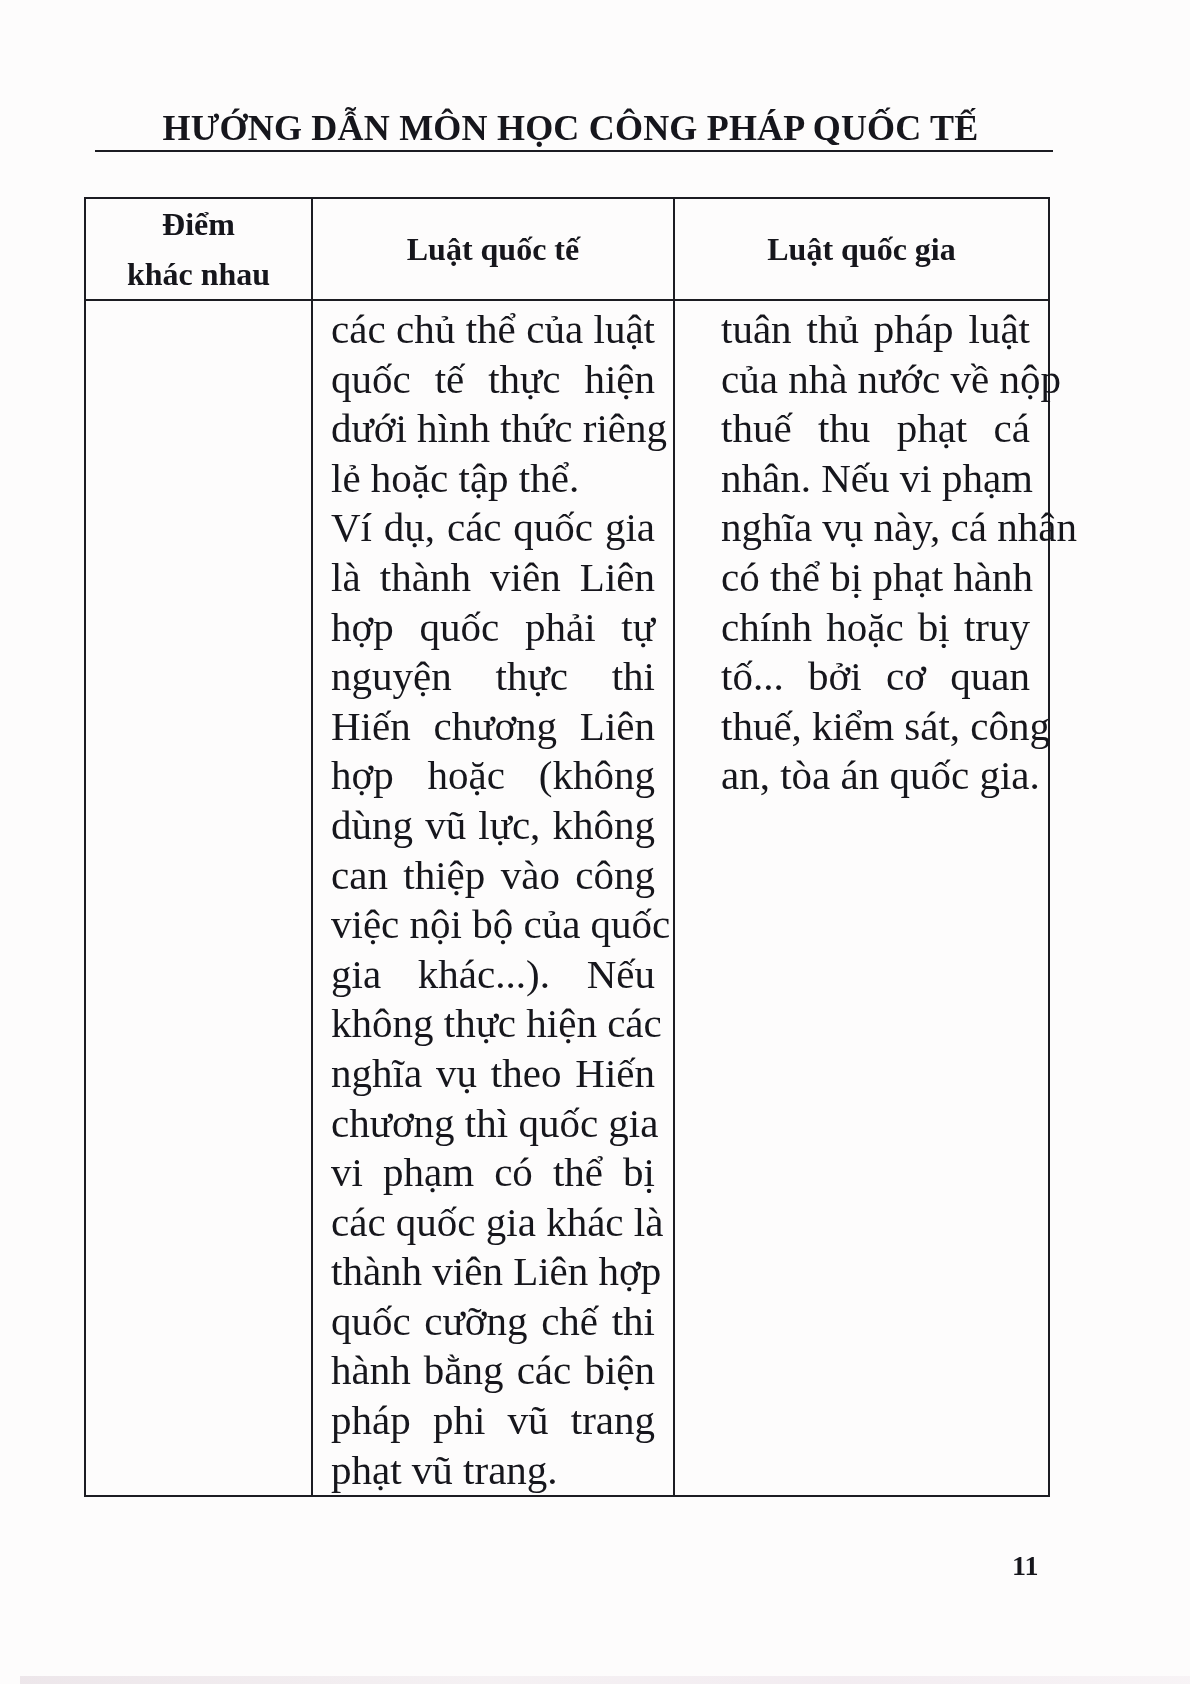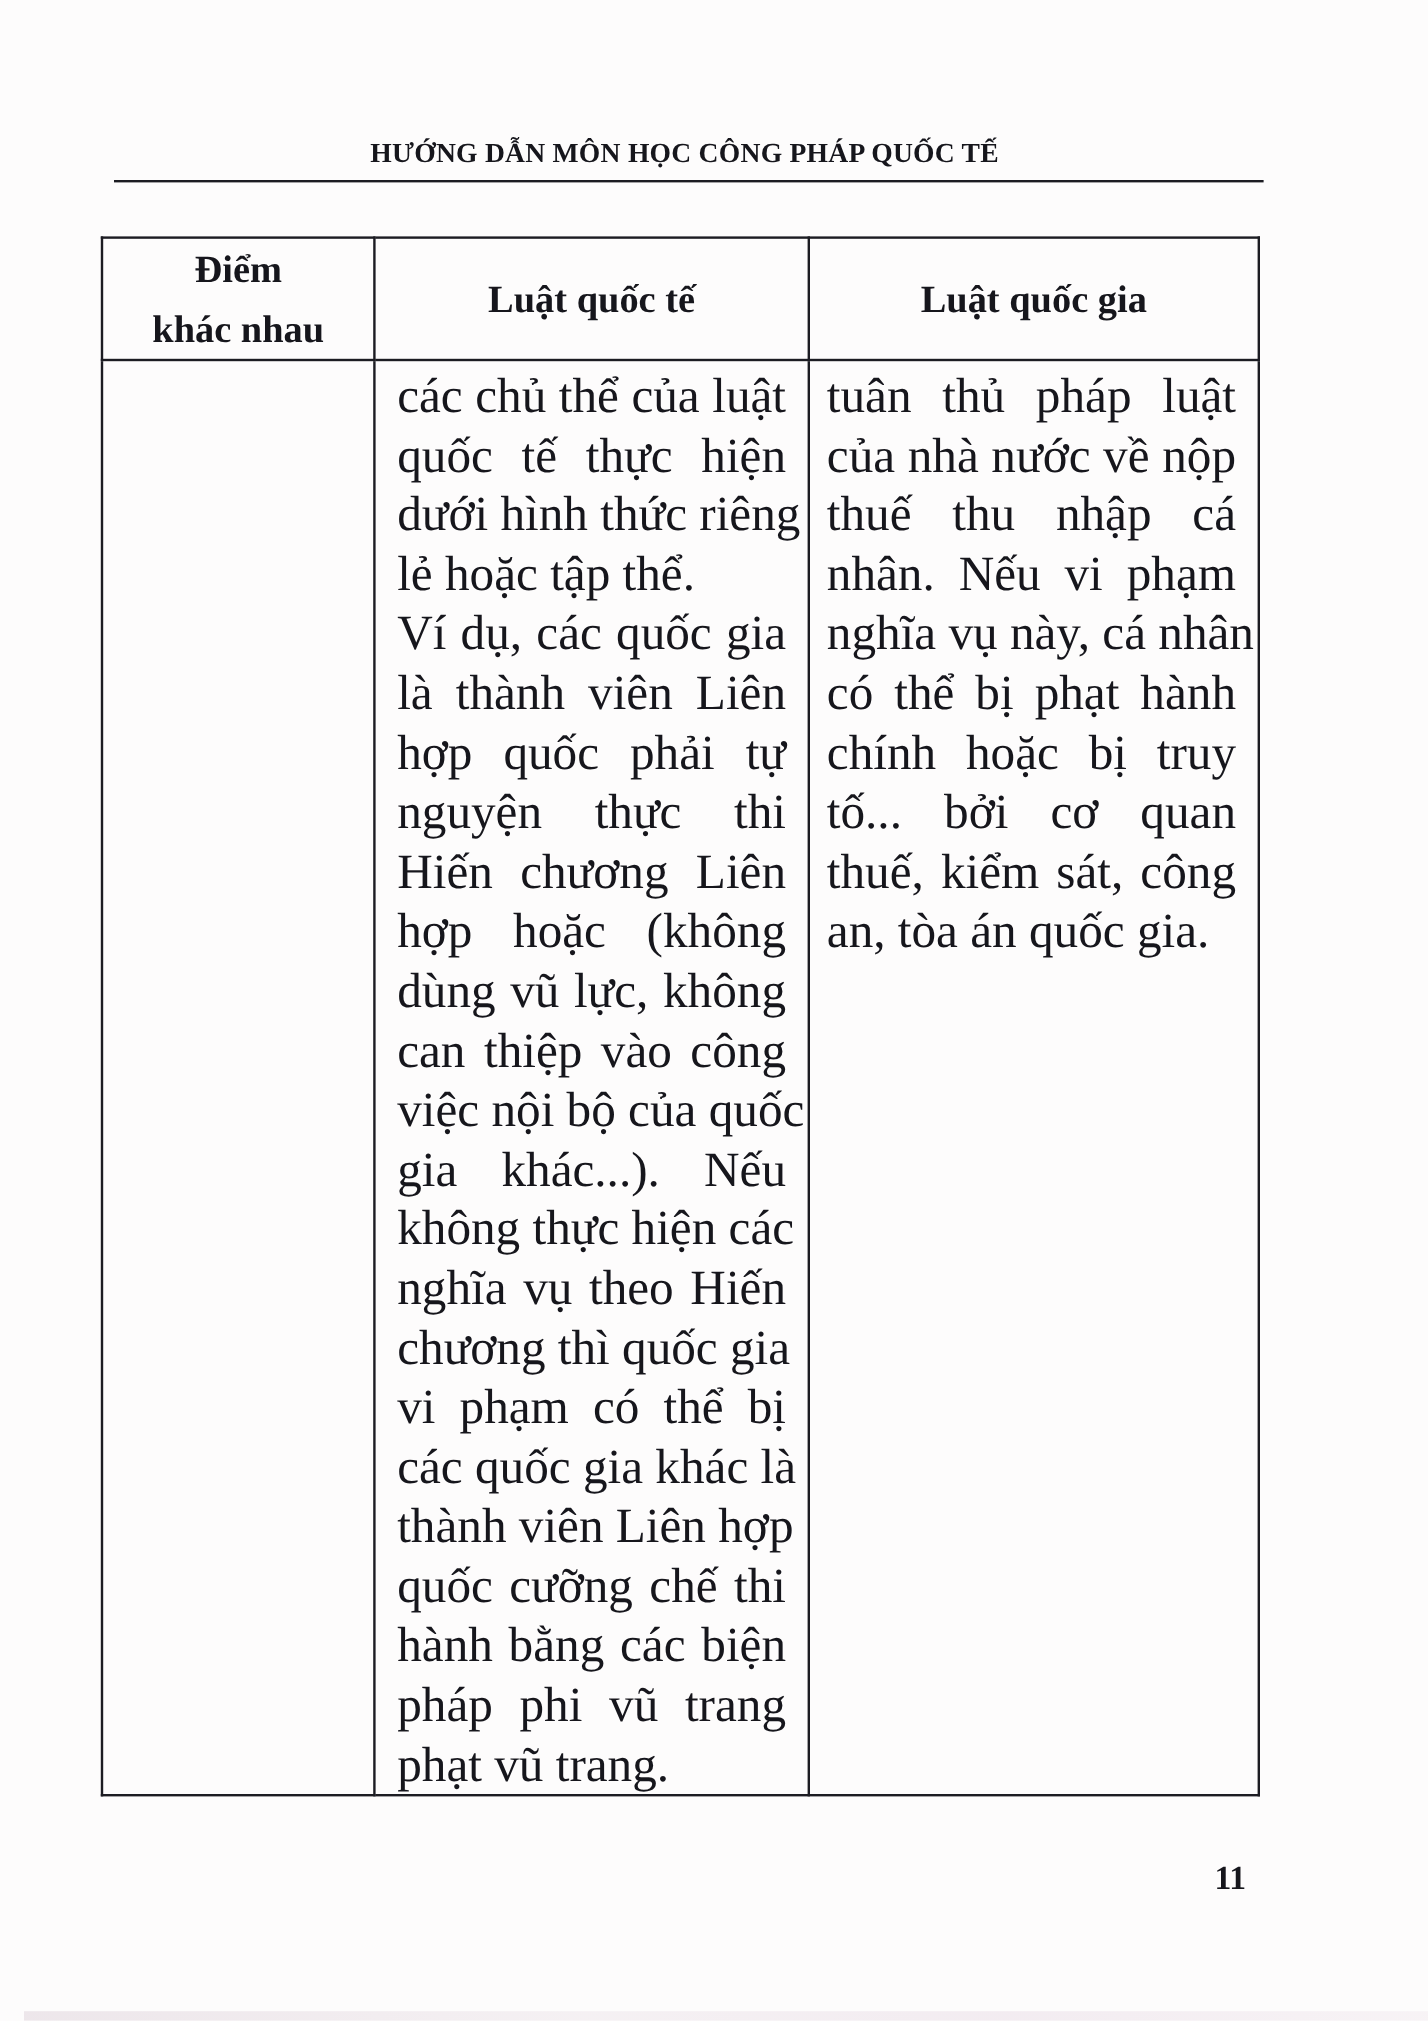--- a/index.html
+++ b/index.html
@@ -4,21 +4,21 @@
 <style>
   html, body { margin:0; padding:0; }
   body {
     width:1190px; height:1684px; position:relative; overflow:hidden;
     background:#fdfcfc;
     font-family:"Liberation Serif","DejaVu Serif",serif;
     color:#16161c;
   }
   .running-head {
     position:absolute; left:95px; width:951px; top:112px;
-    text-align:center; font-weight:bold; font-size:23px; letter-spacing:0.2px;
+    text-align:center; font-weight:bold; font-size:36px; letter-spacing:0.2px;
     line-height:32px;
   }
   .head-rule {
     position:absolute; left:95px; width:958px; top:150px; height:0;
     border-top:2.5px solid #1c1c22;
   }
   table.cmp {
     position:absolute; left:84px; top:197px; width:964px;
     border-collapse:collapse; table-layout:fixed;padding-left:45px;
   }
@@ -30,21 +30,21 @@
     font-weight:bold; font-size:32px; line-height:50px;
   }
   col.c1 { width:227px; } col.c2 { width:362px; } col.c3 { width:375px; }
   .cell-text {
     font-size:41px; line-height:49.6px; text-align:justify;
     text-align-last:left;
   }
   .cell-text .ln { display:block; text-align:justify; text-align-last:justify; white-space:nowrap; }
   .cell-text .ln.last { text-align-last:left; }
   td.col-intl .cell-text { padding:4px 18px 0 18px; }
-  td.col-nat .cell-text { padding:4px 18px 0 14px; }
+  td.col-nat .cell-text { padding:4px 18px 0 14px;margin-left:32px; }
   .page-number {
     position:absolute; left:1012px; top:1548px;
     font-weight:bold; font-size:28px; line-height:36px;
   }
   .scan-edge {
     position:absolute; left:20px; right:0; top:1676px; height:8px;
     background:linear-gradient(90deg,#e9e1e6,#f3eef1 40%,#f0e8ee 70%,#f6f1f4);
     opacity:0.8;
   }
 </style>
@@ -98,21 +98,21 @@
             <span class="ln">quốc cưỡng chế thi</span>
             <span class="ln">hành bằng các biện</span>
             <span class="ln">pháp phi vũ trang</span>
             <span class="ln last">phạt vũ trang.</span>
           </div>
       </td>
       <td class="col-nat">
         <div class="cell-text" id="nat-text">
             <span class="ln">tuân thủ pháp luật</span>
             <span class="ln">của nhà nước về nộp</span>
-            <span class="ln">thuế thu nhập cá</span>
+            <span class="ln">thuế thu phạt cá</span>
             <span class="ln">nhân. Nếu vi phạm</span>
             <span class="ln">nghĩa vụ này, cá nhân</span>
             <span class="ln">có thể bị phạt hành</span>
             <span class="ln">chính hoặc bị truy</span>
             <span class="ln">tố... bởi cơ quan</span>
             <span class="ln">thuế, kiểm sát, công</span>
             <span class="ln last">an, tòa án quốc gia.</span>
           </div>
       </td>
     </tr>

